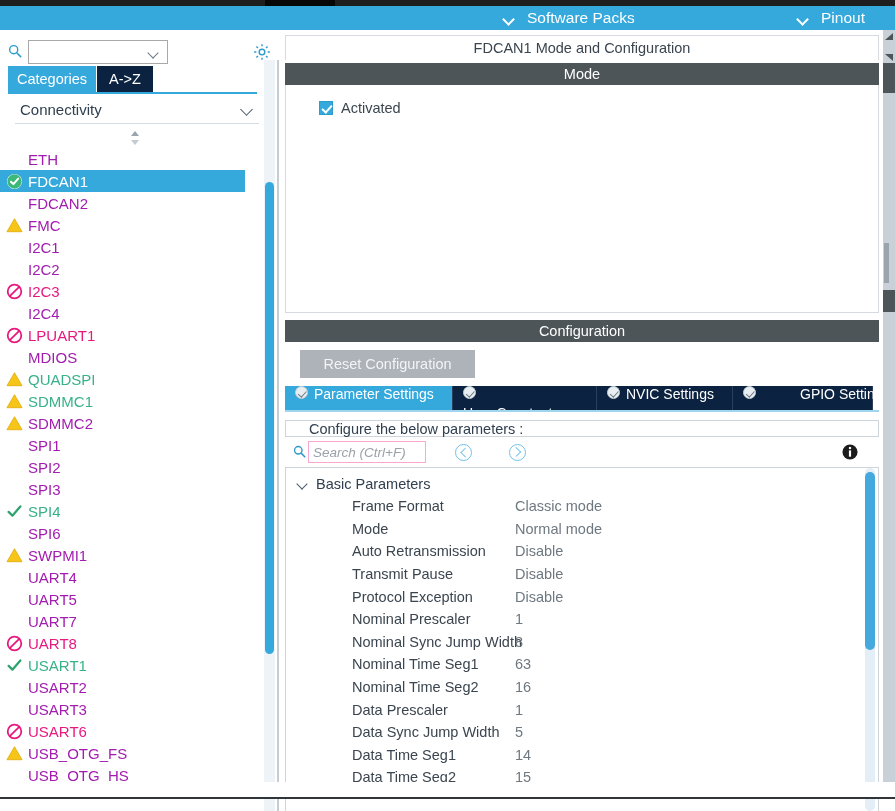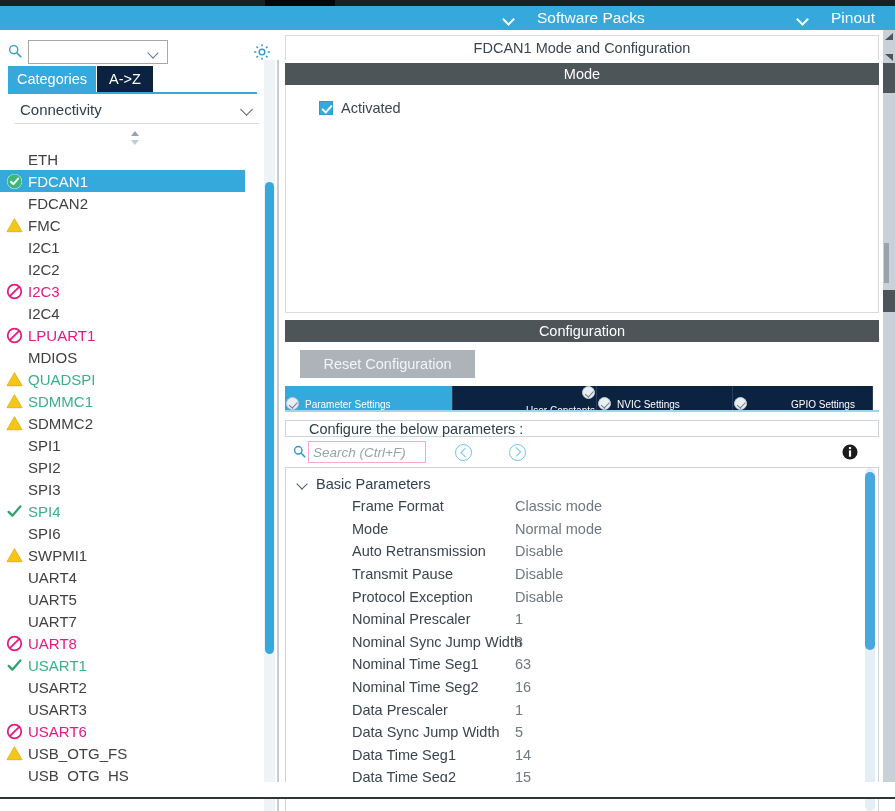--- a/index.html
+++ b/index.html
@@ -40,21 +40,21 @@
     top: 6px; left: 0;
     width: 895px; height: 24px;
     background: #35a8dc;
   }
   .menu-item {
     position: absolute;
     top: 0;
     height: 24px;
     display: flex;
     align-items: center;
-    gap: 22px;
+    gap: 12px;
     color: #ffffff;
     font-size: 15.5px;
     white-space: nowrap;
     cursor: pointer;
   }
   .menu-softpacks { left: 504px; }
   .menu-pinout    { left: 798px; }
   .chev-white {
     display: inline-block;
     width: 11px; height: 7px;
@@ -210,21 +210,21 @@
   }
   .periph-item .st-icon {
     position: absolute;
     left: 6px;
     top: 3px;
     width: 17px; height: 17px;
     display: block;
   }
   .c-green  { color: #38b18a; }
   .c-pink   { color: #e6197f; }
-  .c-dark   { color: #404040; }
+  .c-dark   { color: #a21caf; }
   .c-white  { color: #ffffff; }
 
   
   .lp-scroll-track {
     position: absolute;
     top: 30px; left: 264px;
     width: 11px; height: 752px;
     background: #eef3f8;
   }
   .lp-scroll-thumb {
@@ -338,24 +338,24 @@
   .cfg-tabs {
     position: absolute;
     top: 44px; left: 0;
     width: 594px; height: 25px;
   }
   .cfg-tab {
     position: absolute;
     top: 0;
     height: 24px;
     display: flex;
-    align-items: flex-end;
+    align-items: flex-start;
     gap: 6px;
-    padding: 0 1px;
-    font-size: 10px;
+    padding: 0 10px;
+    font-size: 14px;
     color: #ffffff;
     background: #0b2241;
     cursor: pointer;
     white-space: nowrap;
     border-right: 1px solid #2b3f5c;
   }
   .cfg-tab.active { background: #35a8dc; }
   .cfg-tabs-underline {
     position: absolute;
     top: 24px; left: 0;

